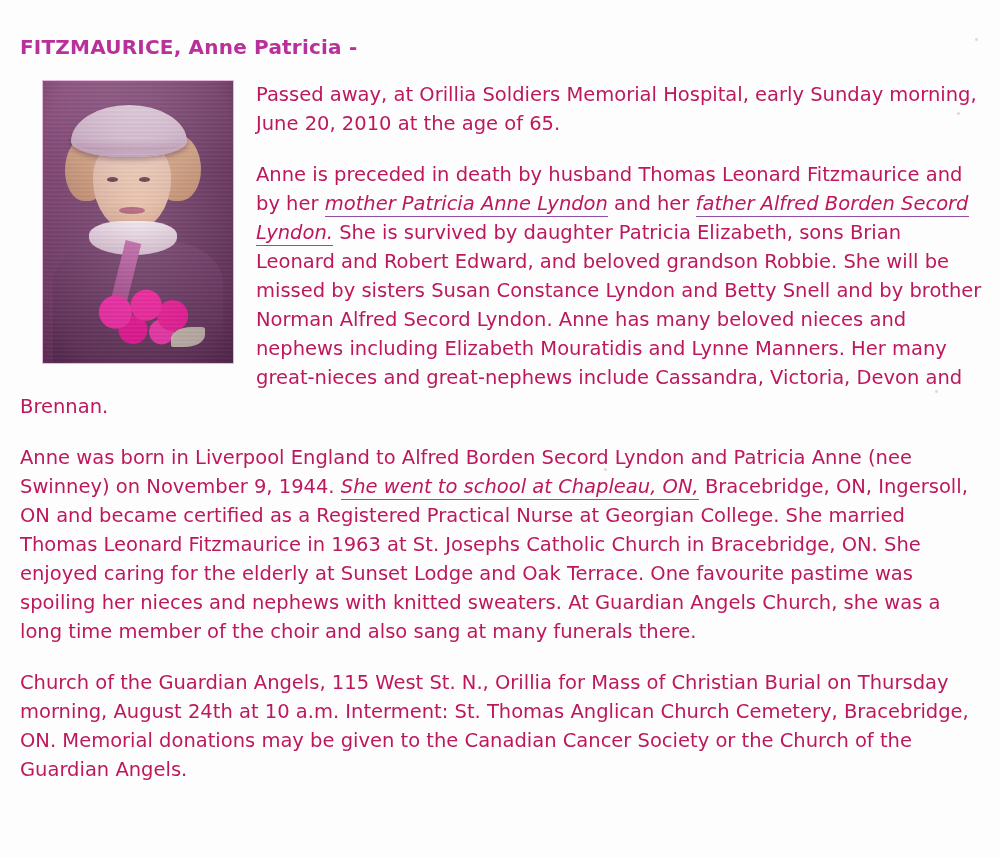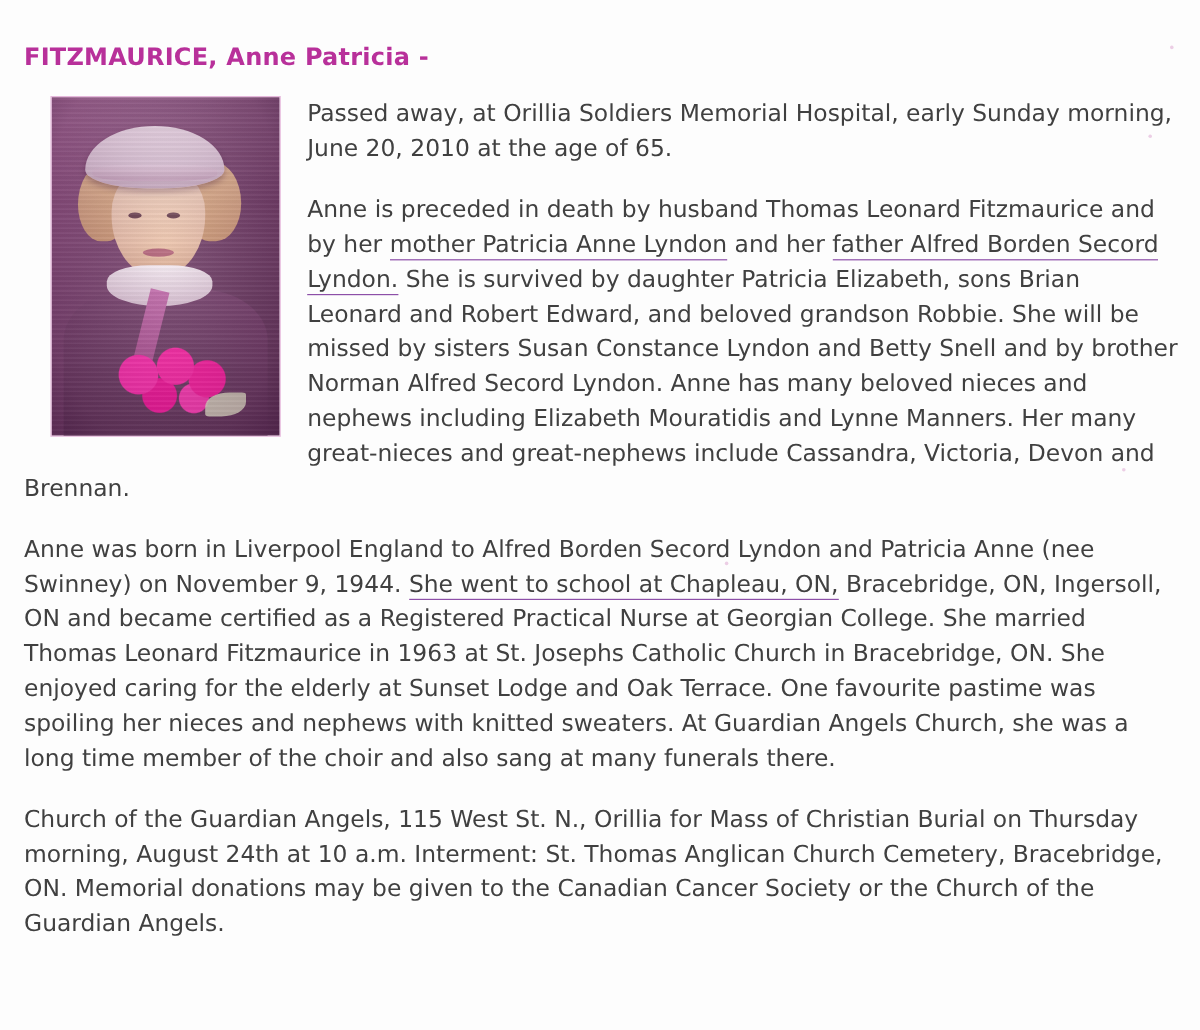--- a/index.html
+++ b/index.html
@@ -180,33 +180,34 @@
     inset: 0;
     background: radial-gradient(ellipse at 50% 45%, rgba(255,255,255,0.08) 0%, rgba(80,20,70,0.22) 78%, rgba(60,10,55,0.42) 100%);
   }
   .body-text {
     position: absolute;
     left: 20px;
     top: 80px;
     width: 962px;
     font-size: 19.5px;
     line-height: 29px;
-    color: #404040;
+    color: #be185d;
   }
   .body-text .floater {
     float: left;
     width: 236px;
     height: 290px;
   }
   .body-text p {
     margin: 0 0 22px 0;
   }
   .u {
     border-bottom: 1.5px solid #8d4fa8;
     padding-bottom: 1px;
+    font-style: italic;
   }
   .speck {
     position: absolute;
     width: 3px;
     height: 3px;
     border-radius: 50%;
     background: #e9c6e0;
     opacity: 0.85;
   }
 </style>

